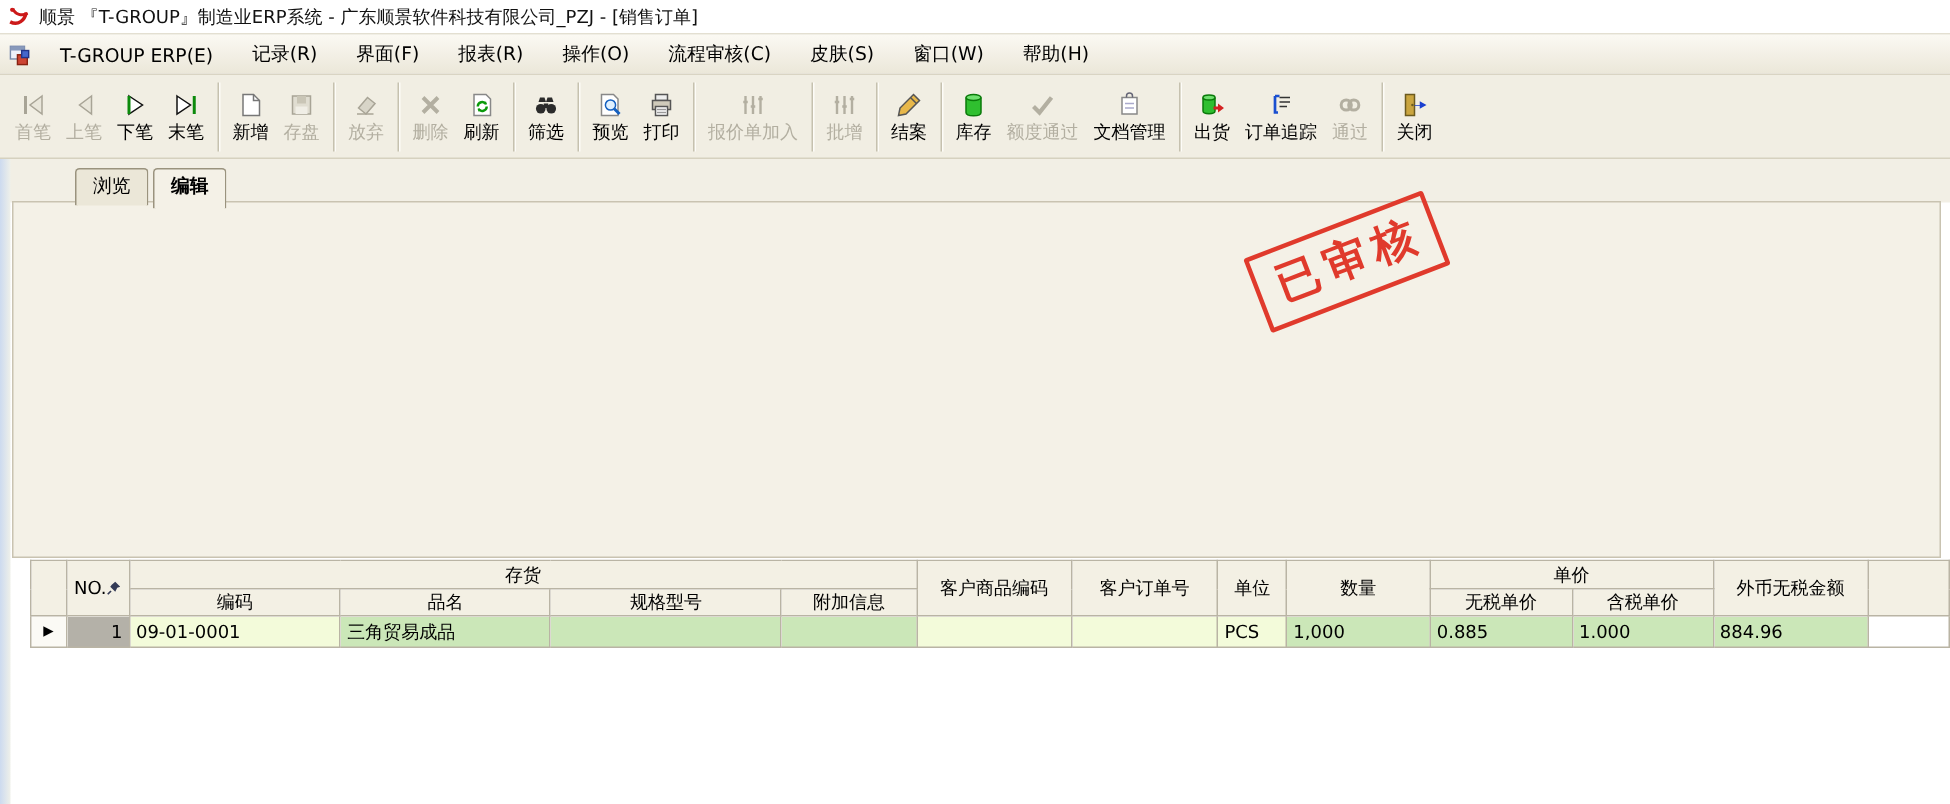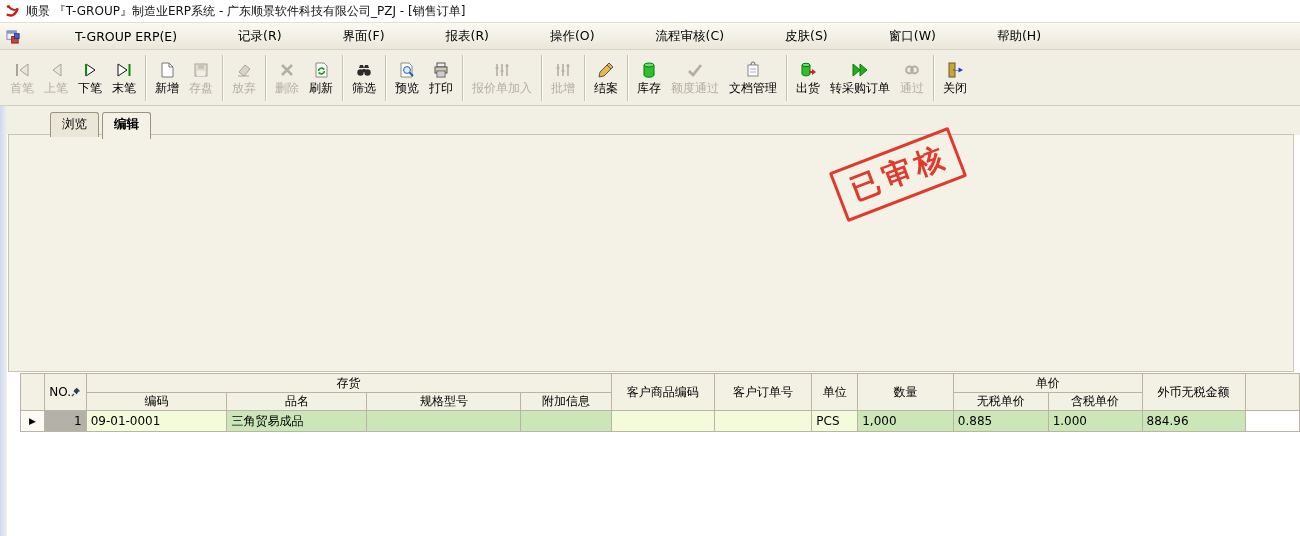--- a/index.html
+++ b/index.html
@@ -4,21 +4,21 @@
 <style>
   html,body{margin:0;padding:0;background:#fff;}
   body{font-family:"DejaVu Sans","Liberation Sans",sans-serif;font-size:12px;color:#000;}
   .page{position:relative;width:1300px;height:536px;background:#fff;overflow:hidden;}
 
   
   .titlebar{position:absolute;left:0;top:0;width:100%;height:22px;background:#fff;display:flex;align-items:center;gap:5px;padding-left:5px;box-sizing:border-box;}
   .titlebar .ttl{font-size:12px;color:#111;}
 
   
-  .menubar{position:absolute;left:0;top:22px;width:100%;height:28px;background:linear-gradient(#fbf9f3,#ebe7d9);border-top:1px solid #e3dfd1;border-bottom:1px solid #d9d4c3;display:flex;align-items:center;box-sizing:border-box;padding-left:6px;gap:35px;}
+  .menubar{position:absolute;left:0;top:22px;width:100%;height:28px;background:linear-gradient(#fbf9f3,#ebe7d9);border-top:1px solid #e3dfd1;border-bottom:1px solid #d9d4c3;display:flex;align-items:center;box-sizing:border-box;padding-left:6px;}
   .menu-item{padding:5px 13px;font-size:12.5px;cursor:default;}
 
   
   .toolbar{position:absolute;left:0;top:50px;width:100%;height:56px;background:#f1eee3;border-bottom:1px solid #d6d1bf;display:flex;align-items:center;padding-left:5px;box-sizing:border-box;}
   .tbtn{display:flex;flex-direction:column;align-items:center;justify-content:center;height:48px;padding:1px 4px;gap:3px;border:1px solid transparent;border-radius:2px;}
   .tbtn .lbl{font-size:12px;line-height:12px;white-space:nowrap;text-align:center;}
   .tbtn.disabled .lbl{color:#b3afa1;}
   .tsep{width:1px;height:46px;background:#c6c1af;box-shadow:1px 0 0 #fdfcf8;margin:0 4px;}
   .ticon{width:18px;height:18px;display:block;}
 
@@ -243,24 +243,25 @@
     <div class="tbtn">
       <svg class="ticon" viewBox="0 0 18 18">
           <path d="M3 4v9c0 1.1 1.8 1.8 4 1.8s4-.7 4-1.8V4" fill="#2fbf2f" stroke="#0a7a0a"></path>
           <ellipse cx="7" cy="4" rx="4" ry="1.7" fill="#6fe06f" stroke="#0a7a0a"></ellipse>
           <path d="M10 10h3V8l4 3-4 3v-2h-3z" fill="#d42222"></path>
         </svg>
       <span class="lbl">出货</span>
     </div>
     <div class="tbtn">
       <svg class="ticon" viewBox="0 0 18 18">
-          <path d="M2 3l7 6-7 6z" fill="#1fae1f" stroke="#0a7a0a"></path>
-          <path d="M9 3l7 6-7 6z" fill="#1fae1f" stroke="#0a7a0a"></path>
-        </svg>
-      <span class="lbl">转采购订单</span>
+          <path d="M5 3v11h2" stroke="#1a4fd0" stroke-width="1.8" fill="none"></path>
+          <path d="M8 4h7M8 7h7M8 10h5" stroke="#333"></path>
+          <path d="M5 3h3" stroke="#1a4fd0" stroke-width="1.8"></path>
+        </svg>
+      <span class="lbl">订单追踪</span>
     </div>
     <div class="tbtn disabled">
       <svg class="ticon" viewBox="0 0 18 18">
           <circle cx="6.5" cy="9" r="3.4" stroke="#b3afa1" stroke-width="2" fill="none"></circle>
           <circle cx="11.5" cy="9" r="3.4" stroke="#b3afa1" stroke-width="2" fill="none"></circle>
         </svg>
       <span class="lbl">通过</span>
     </div>
     <div class="tsep"></div>
     <div class="tbtn">

